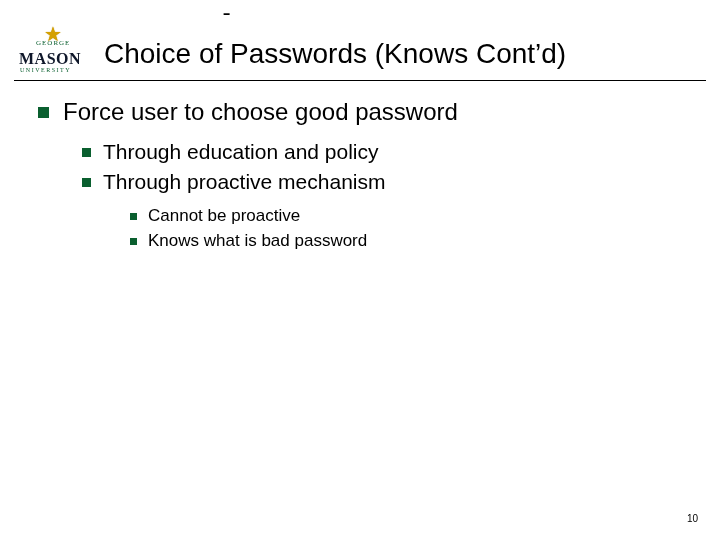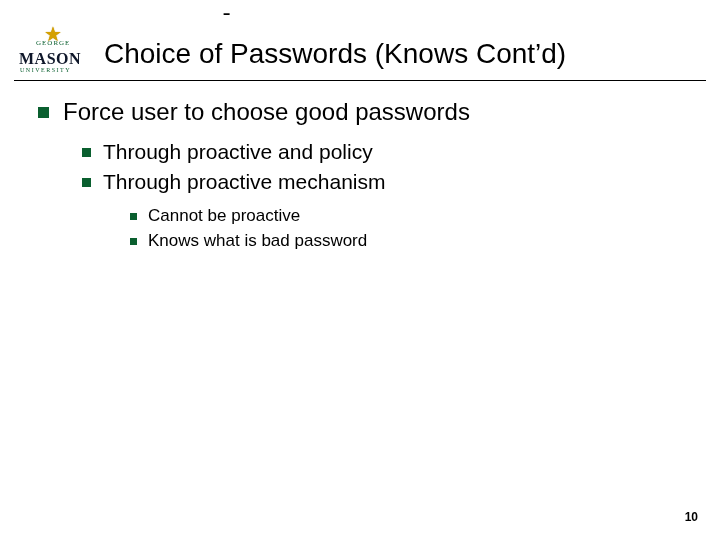--- a/index.html
+++ b/index.html
@@ -105,23 +105,22 @@
   .lvl1 .txt { padding-left: 14px; }
   .lvl2 { padding-left: 82px; font-size: 21px; margin-bottom: 6px; }
   .lvl2 .txt { padding-left: 12px; }
   .lvl3 { padding-left: 130px; font-size: 17px; margin-bottom: 5px; }
   .lvl3 .txt { padding-left: 11px; }
   .gap { height: 6px; }
   .page-num {
     position: absolute;
     right: 22px;
     bottom: 16px;
-    font-size: 12px;
+    font-size: 10px;
     font-family: Tahoma, Verdana, sans-serif;
-    font-weight: bold;
   }
 </style>
 </head>
 <body>
 
 <div class="header">
   <div class="top-dash">-</div>
   <div class="logo">
     <div class="logo-star">★</div>
     <div class="logo-george">GEORGE</div>
@@ -130,26 +129,26 @@
   </div>
   <div class="title">Choice of Passwords (Knows Cont’d)</div>
 </div>
 
 <hr class="hr">
 
 <div class="content">
 
   <div class="row lvl1">
     <span class="b1"></span>
-    <span class="txt">Force user to choose good passwords</span>
+    <span class="txt">Force user to choose good password</span>
   </div>
 
   <div class="row lvl2">
     <span class="b2"></span>
-    <span class="txt">Through proactive and policy</span>
+    <span class="txt">Through education and policy</span>
   </div>
   <div class="row lvl2">
     <span class="b2"></span>
     <span class="txt">Through proactive mechanism</span>
   </div>
 
   <div class="gap"></div>
 
   <div class="row lvl3">
     <span class="b3"></span>

